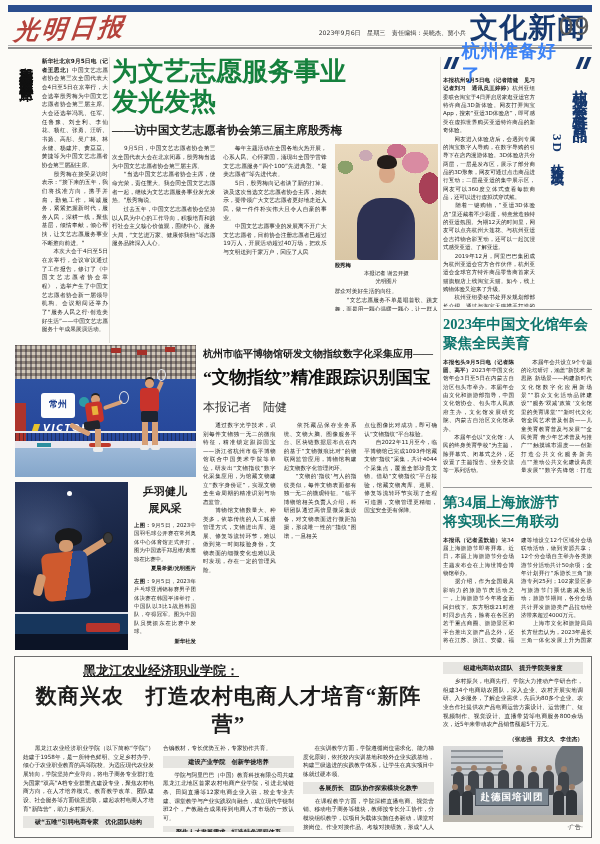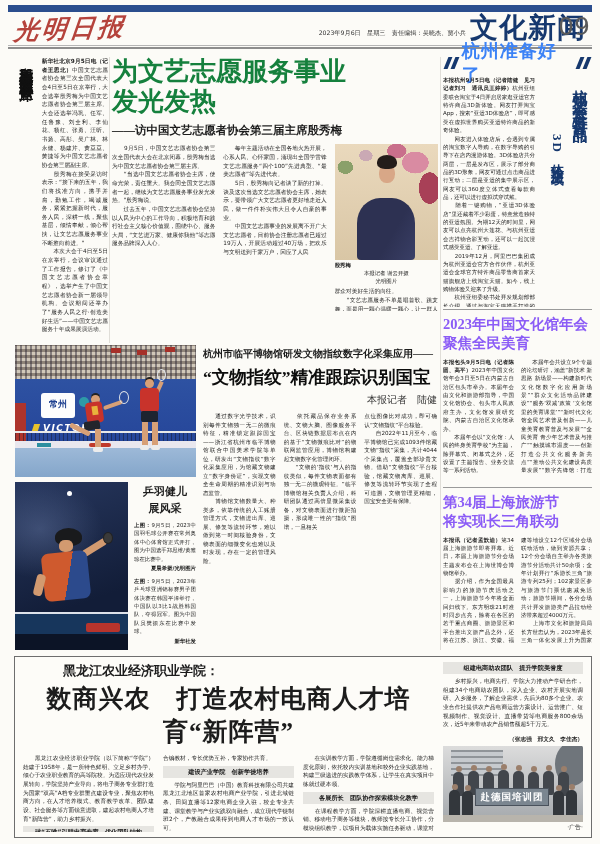--- a/index.html
+++ b/index.html
@@ -69,21 +69,21 @@
             color:#3b82f6; letter-spacing:1px; padding:0 2px; }
   .hz-row { display:flex; margin-top:5px; height:231px; }
   .hz-body { flex:1; height:100%; }
   .hz-vh { width:52px; margin-left:5px; writing-mode:vertical-rl; color:#16386e;
            font-family:"Liberation Serif",serif; }
   .hz-vh-main { display:block; font-size:15px; font-weight:700; letter-spacing:4px; line-height:1.6; }
   .hz-vh-sub  { display:block; font-size:13px; font-weight:700; letter-spacing:2px;
                 padding-top:58px; line-height:1.7; }
   .rdiv { left:443px; width:149px; height:0; border-top:1px solid #9a9a9a; }
   .r-art { left:443px; width:149px; }
-  .r-h2 { font-size:14.5px; line-height:1.3; font-weight:700; color:#8b5cf6; }
+  .r-h2 { font-size:14.5px; line-height:1.3; font-weight:700; color:#0f766e; }
   .r-body { margin-top:5px; column-count:2; column-gap:7px; overflow:hidden; }
 
   
   .bad-photo { left:15px; top:345px; width:181px; height:132px; overflow:hidden; background:#2e52a2; }
   .bp-crowd { position:absolute; left:0; top:0; right:0; height:34px;
     background-image:
       repeating-linear-gradient(90deg, rgba(40,35,50,.45) 0 2px, rgba(0,0,0,0) 2px 5px),
       repeating-linear-gradient(0deg, rgba(235,228,215,.5) 0 3px, rgba(95,85,78,.45) 3px 6px);
     background-color:#b6ab9c; }
   .bp-flag { position:absolute; width:10px; height:5px; background:#a63028; }
@@ -141,30 +141,30 @@
   .sp-cap { left:134px; top:483px; width:62px; height:167px; overflow:hidden; }
   .sp-title { font-family:"Liberation Serif",serif; font-weight:700; font-size:11px;
     line-height:1.5; text-align:center; }
   .sp-text { font-size:5.4px; line-height:1.55; text-align:justify; margin-top:5px; }
   .sp-credit { font-size:5.4px; font-weight:700; text-align:right; margin:2px 0 4px; }
 
   
   .lp-art { left:203px; top:347px; width:234px; height:303px; }
   .lp-kicker { font-size:10px; font-weight:700; white-space:nowrap; overflow:hidden; }
   .lp-h2 { font-size:17.5px; font-weight:700; margin-top:4px; color:#0d0d0d; }
-  .lp-byline { font-size:10px; margin-top:4px; color:#333;text-align:right; }
+  .lp-byline { font-size:12px; margin-top:10px; color:#333; }
   .lp-cols { display:flex; gap:8px; margin-top:5px; height:216px; }
   .lp-col { flex:1; overflow:hidden; }
 
   
   .ad-box { left:14px; top:656px; width:578px; height:182px; border:1px solid #6e6e6e;
     background:#fdfcf8; padding:5px 8px; display:flex; gap:9px; }
   .ad-main { flex:1; overflow:hidden; }
-  .ad-kicker { font-size:13px; font-weight:700; margin-left:40px; }
-  .ad-h1 { font-size:25px; font-weight:700; text-align:center; margin-top:2px; letter-spacing:1px; }
+  .ad-kicker { font-size:13px; font-weight:700; margin-left:60px;text-decoration:underline; }
+  .ad-h1 { font-size:21px; font-weight:700; text-align:center; margin-top:2px; letter-spacing:1px; }
   .ad-cols { display:flex; gap:9px; margin-top:6px; height:118px; overflow:hidden; }
   .ad-col { flex:1; overflow:hidden; }
   .subhead { background:#e6e5e1; font-weight:700; font-size:6.2px; text-align:center;
     padding:2px 1px; margin:3px 0; line-height:1.3; }
   .ad-right { width:140px; flex:none; display:flex; flex-direction:column; }
   .ad-right .grow { flex:1; overflow:hidden; }
   .ad-names { font-size:5.7px; font-weight:700; text-align:right; margin:2px 0; }
   .gp { position:relative; width:100%; height:76px; overflow:hidden;
     background:linear-gradient(#dcdcdc,#a4a8ac); }
   .gp-bldg { position:absolute; left:8px; top:4px; width:52px; height:26px; background:#c6cace;

